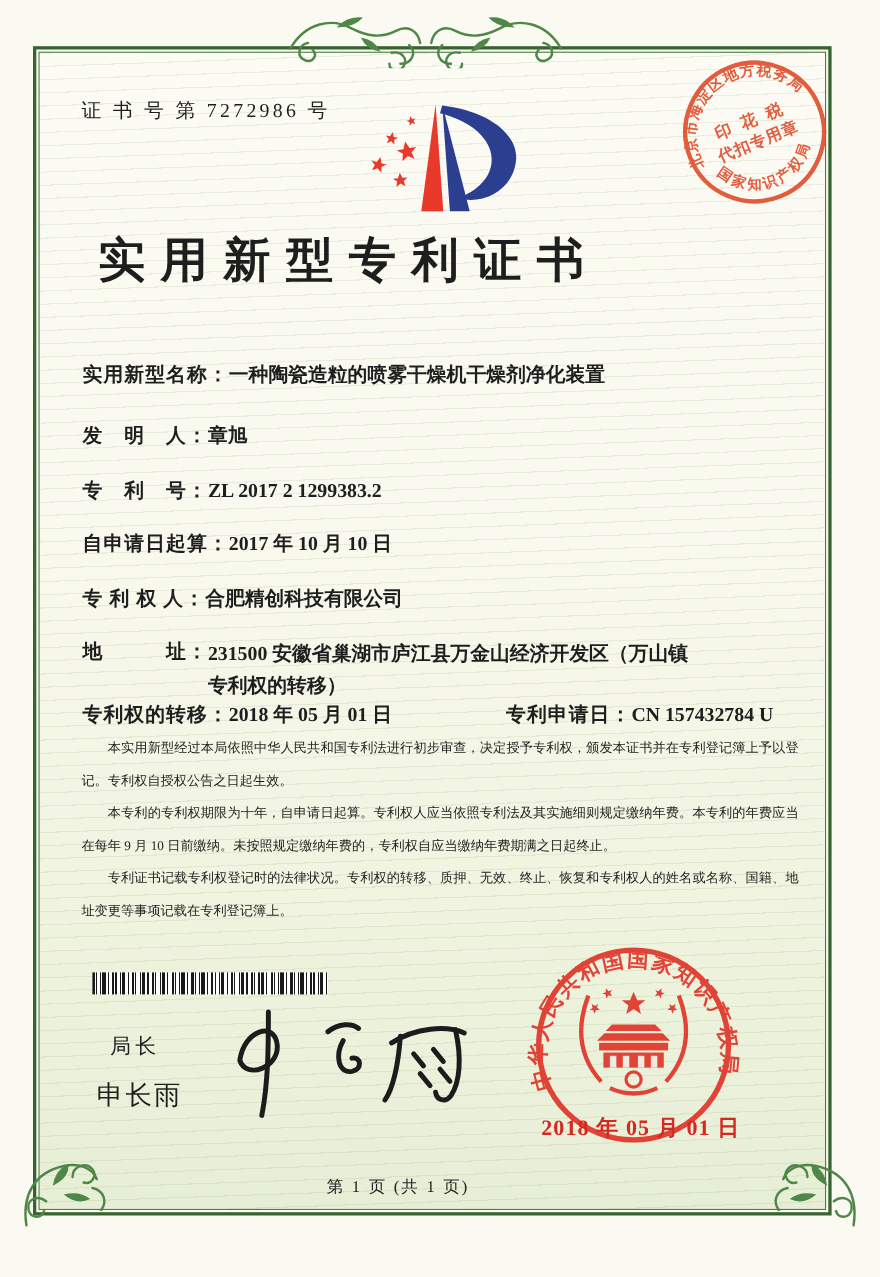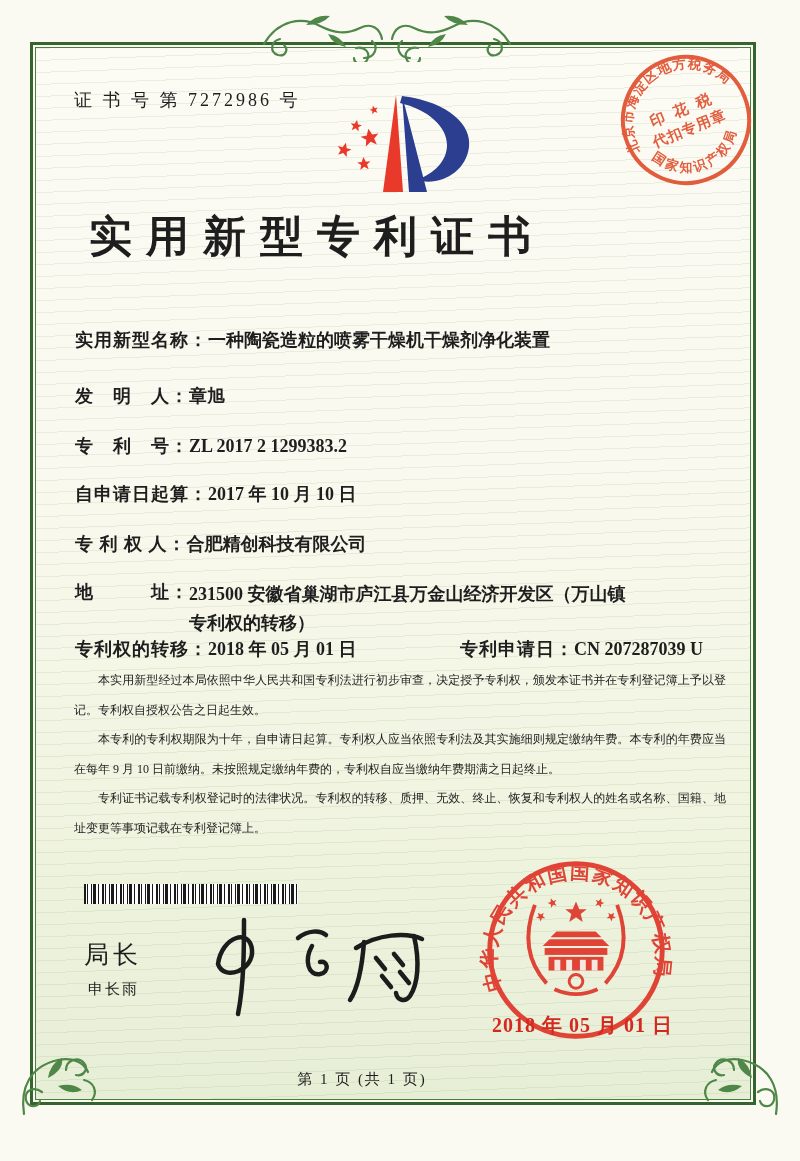--- a/index.html
+++ b/index.html
@@ -34,22 +34,22 @@
   .footer{left:0;top:1070px;width:724px;text-align:center;font-size:15px;letter-spacing:2px;}
   
   .barcode{
     left:84px;top:884px;width:214px;height:20px;
     background:repeating-linear-gradient(90deg,
       #191919 0 2px,#fdfdfd 2px 3px,#191919 3px 4px,#fdfdfd 4px 7px,
       #191919 7px 8px,#fdfdfd 8px 9px,#191919 9px 12px,#fdfdfd 12px 14px,
       #191919 14px 15px,#fdfdfd 15px 18px);
   }
   
-  .signer-title{left:84px;top:938px;font-size:25px;letter-spacing:4px;font-family:Liberation Serif, serif;}
-  .signer-name{left:88px;top:980px;font-size:15px;letter-spacing:2px;font-family:"Liberation Sans","DejaVu Sans",sans-serif;}
+  .signer-title{left:100px;top:938px;font-size:19px;letter-spacing:4px;font-family:Liberation Serif, serif;}
+  .signer-name{left:88px;top:980px;font-size:24px;letter-spacing:2px;font-family:"Liberation Sans","DejaVu Sans",sans-serif;}
   .red{color:#d5281e;}
   .seal-date{left:492px;top:1012px;font-size:20px;letter-spacing:1px;font-weight:600;}
   .ornament{color:#4e8747;}
   svg{display:block;}
 </style>
 </head>
 <body>
 
 <div class="page">
 
@@ -151,21 +151,21 @@
   </div>
   <div class="abs row" style="top:532px;">
     <span class="lbl">专 利 权 人：</span><span>合肥精创科技有限公司</span>
   </div>
   <div class="abs row" style="top:580px;">
     <span class="lbl" style="vertical-align:top;">地　　　址：</span><span class="addr-val"><span>231500 安徽省巢湖市庐江县万金山经济开发区（万山镇</span><br><span>专利权的转移）</span></span>
   </div>
   <div class="abs row" style="top:637px;width:652px;">
     <span class="lbl">专利权的转移：</span><span>2018 年 05 月 01 日</span>
     <span class="grant-right">
-      <span class="lbl">专利申请日：</span><span>CN 207287039 U</span>
+      <span class="lbl">专利申请日：</span><span>CN 157432784 U</span>
     </span>
   </div>
 
   <div class="abs paras">
     <p>本实用新型经过本局依照中华人民共和国专利法进行初步审查，决定授予专利权，颁发本证书并在专利登记簿上予以登记。专利权自授权公告之日起生效。</p>
     <p>本专利的专利权期限为十年，自申请日起算。专利权人应当依照专利法及其实施细则规定缴纳年费。本专利的年费应当在每年 9 月 10 日前缴纳。未按照规定缴纳年费的，专利权自应当缴纳年费期满之日起终止。</p>
     <p>专利证书记载专利权登记时的法律状况。专利权的转移、质押、无效、终止、恢复和专利权人的姓名或名称、国籍、地址变更等事项记载在专利登记簿上。</p>
   </div>
 
   <div class="abs barcode"></div>

